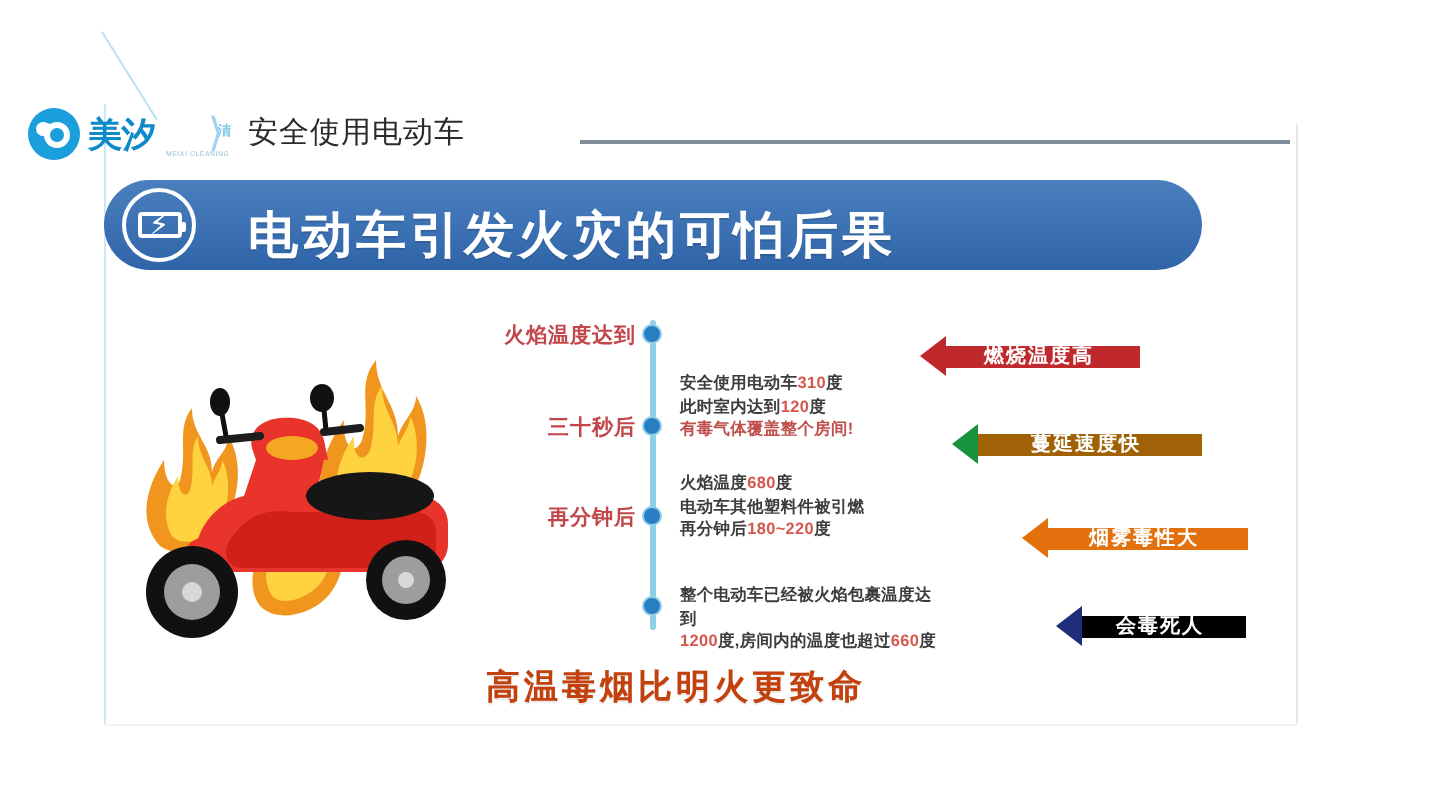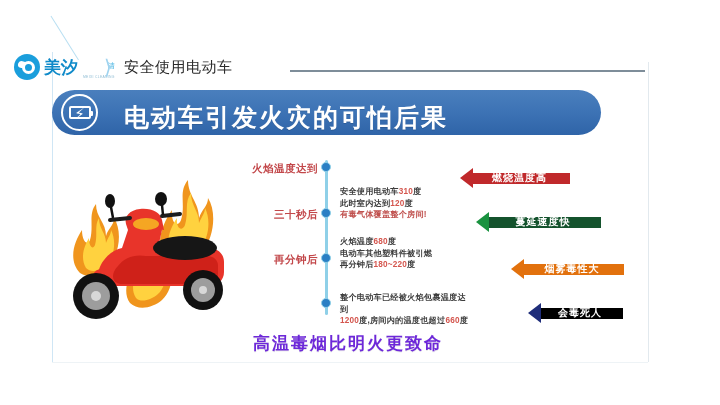--- a/index.html
+++ b/index.html
@@ -160,23 +160,23 @@
     height:11px;
     display:flex; align-items:center; justify-content:center;
     padding:0 7px 0 3px;
     font-size:10px; font-weight:bold; color:#ffffff;
     letter-spacing:1px; white-space:nowrap;
   }
   .arrow .body span { position:relative; top:-.5px; }
 
   
   .slogan {
-    position:absolute; left:14px; top:332px; width:668px;
+    position:absolute; left:4px; top:332px; width:668px;
     text-align:center;
-    font-size:17px; font-weight:bold; color:#6d28d9;
+    font-size:17px; font-weight:bold; color:#c2410c;
     letter-spacing:2px;
     text-shadow:0 1px 0 rgba(0,0,0,.08);
   }
 </style>
 </head>
 <body>
 
 <div id="slide">
 
   <div class="frame-line-left"></div>
@@ -308,21 +308,21 @@
 
   <div class="arrow" style="left:460px; top:168px">
     <div class="head" style="border-right:13px solid #c0292b"></div>
     <div class="body" style="background:#c0292b; width:97px">
       <span>燃烧温度高</span>
     </div>
   </div>
 
   <div class="arrow" style="left:476px; top:212px">
     <div class="head" style="border-right:13px solid #19923f"></div>
-    <div class="body" style="background:#14532d; width:112px">
+    <div class="body" style="background:#a16207; width:112px">
       <span>蔓延速度快</span>
     </div>
   </div>
 
   <div class="arrow" style="left:511px; top:259px">
     <div class="head" style="border-right:13px solid #e2710d"></div>
     <div class="body" style="background:#e2710d; width:100px">
       <span>烟雾毒性大</span>
     </div>
   </div>

